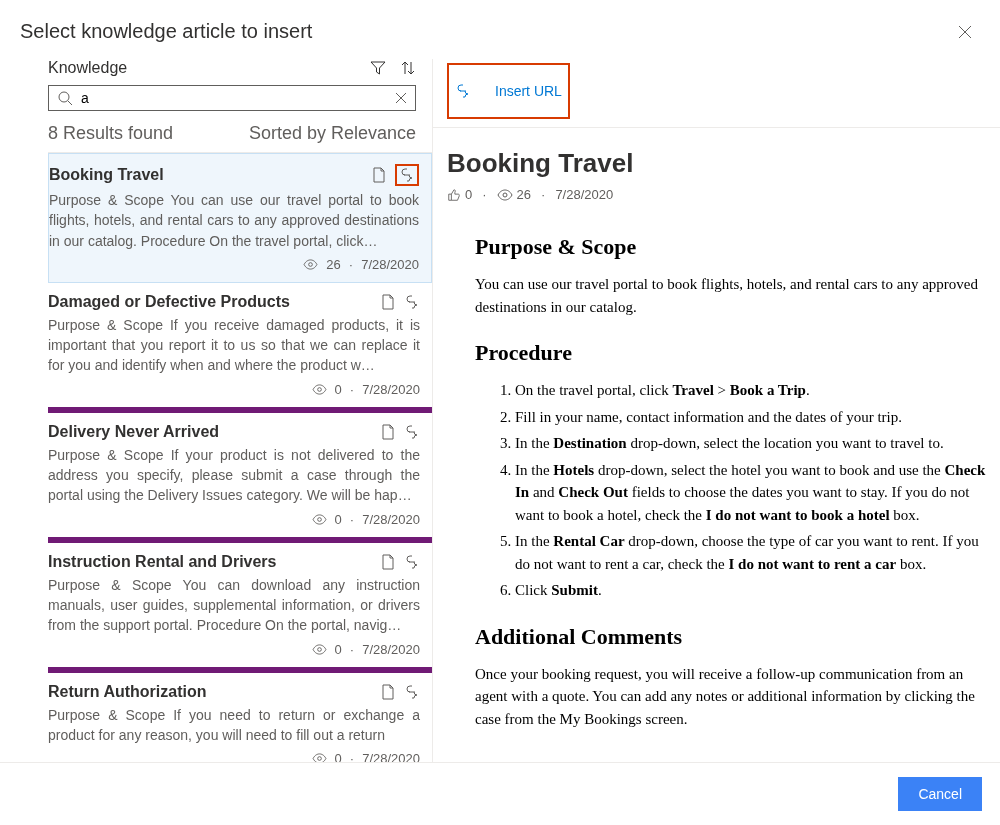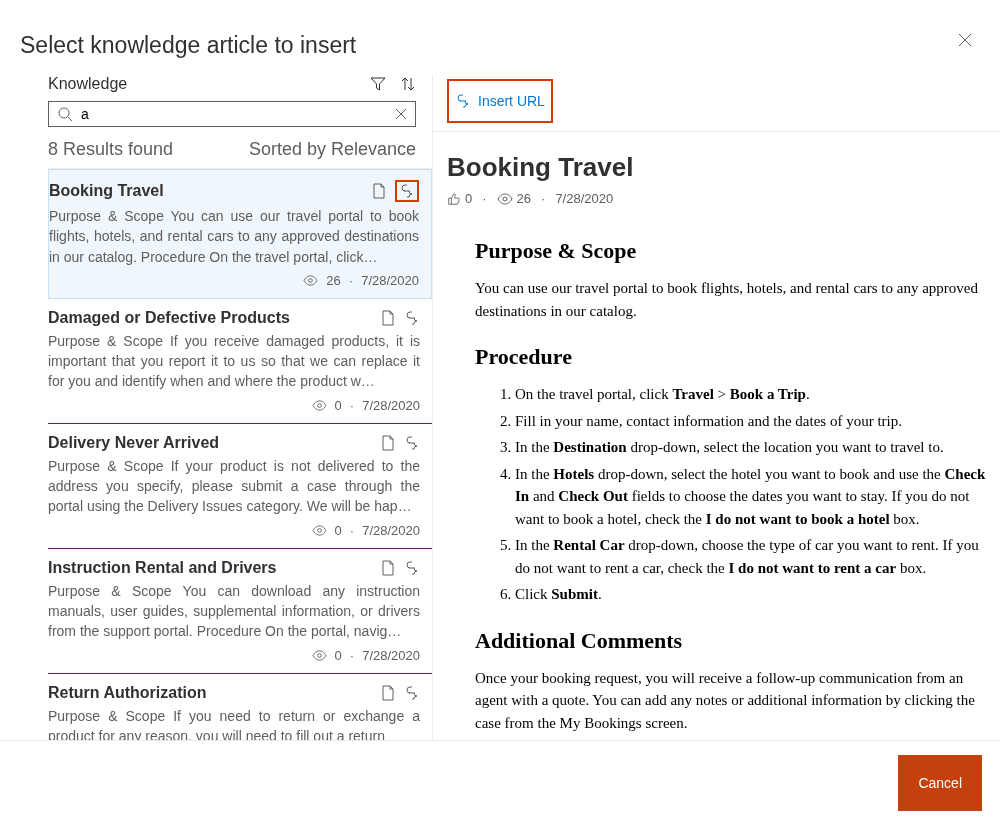--- a/index.html
+++ b/index.html
@@ -10,21 +10,21 @@
     background: #fff;
     width: 1000px;
     height: 825px;
     overflow: hidden;
   }
   .dialog { width: 100%; height: 100%; display: flex; flex-direction: column; }
   .dialog-header {
     display: flex; justify-content: space-between; align-items: center;
     padding: 20px 20px 16px 20px;
   }
-  .dialog-title { font-size: 23px; font-weight: 400; color: #323130; margin-top: 12px; }
+  .dialog-title { font-size: 20px; font-weight: 400; color: #323130; }
   .close-x { font-size: 16px; cursor: pointer; color: #605e5c; padding: 4px 8px; }
   .body { flex: 1; display: flex; overflow: hidden; }
   .left {
     width: 432px; padding: 0 0 0 48px; display: flex; flex-direction: column;
     overflow: hidden;
   }
   .left-header { padding: 0 16px 0 0; }
   .kb-row {
     display: flex; justify-content: space-between; align-items: center;
     padding-bottom: 8px;
@@ -44,21 +44,21 @@
   .results-row {
     display: flex; justify-content: space-between; padding: 12px 0 8px;
     font-size: 18px; color: #605e5c;
   }
   .list-scroll {
     flex: 1; overflow-y: scroll; border-top: 1px solid #edebe9;
   }
   .list-scroll::-webkit-scrollbar { width: 15px; }
   .list-scroll::-webkit-scrollbar-track { background: #f3f2f1; }
   .list-scroll::-webkit-scrollbar-thumb { background: #c8c6c4; }
-  .card { padding: 10px 12px 10px 0; border-bottom: 1px solid #701a75; }
+  .card { padding: 10px 12px 10px 0; border-bottom: 6px solid #701a75; }
   .card.selected { background: #eff6fc; border: 1px solid #c7e0f4; }
   .card-head { display: flex; justify-content: space-between; align-items: center; margin-bottom: 4px;}
   .card-title { font-size: 16px; font-weight: 600; color:#323130;}
   .card.selected .card-title { color: #323130; }
   .card-actions { display: flex; gap: 8px; align-items:center; }
   .card-actions .ic { color: #605e5c; cursor:pointer; display:flex; }
   .hl-box {
     border: 2.5px solid #d83b01; padding: 1px 2px; display:flex; align-items:center;
   }
   .snippet { font-size: 14px; color: #605e5c; line-height: 1.45; text-align: justify; }
@@ -67,41 +67,41 @@
   .divider-v { width: 1px; background: #edebe9; }
   .right { flex: 1; display: flex; flex-direction: column; overflow: hidden; }
   .right-tabs {
     display: flex; gap: 18px; padding: 4px 0 8px 14px;
     border-bottom: 1px solid #edebe9;
   }
   .tab { display: flex; align-items: center; gap: 6px; cursor: pointer; font-size:14px; padding: 2px 4px;}
   .tab .tic { display:flex; align-items:center; }
   .tab .lbl { color: #323130; }
   .tab2-hl {
-    border: 2.5px solid #d83b01; padding: 12px 6px;
-    display: flex; align-items: flex-end; gap: 7px;
+    border: 2.5px solid #d83b01; padding: 18px 6px;
+    display: flex; align-items: flex-end; gap: 24px;
   }
   .tab2-hl .tic { color: #0078d4; }
   .tab2-hl .lbl { color: #0078d4; }
   .article {
     flex: 1; overflow-y: auto; padding: 20px 14px 0 14px;
   }
   .art-title { font-size: 26px; font-weight: 700; margin-bottom: 8px; font-family: "Segoe UI", sans-serif;}
   .art-meta { display: flex; align-items: center; gap: 10px; color: #605e5c; font-size: 13px; margin-bottom: 28px;}
   .art-body { font-family: Georgia, 'Times New Roman', serif; font-size: 15px; line-height: 1.5; color: #000; margin-left: 28px;}
   .art-body h2 { font-size: 22px; font-weight: 700; margin: 18px 0 10px; }
   .art-body p { margin: 0 0 8px; font-family: Liberation Serif, serif; }
   .art-body ol { padding-left: 40px; margin: 6px 0 8px; }
   .art-body ol li { margin-bottom: 4px; }
   .footer {
     border-top: 1px solid #edebe9; display: flex; justify-content: flex-end;
     padding: 14px 18px;
   }
   .btn-primary {
-    background: #c2410c; color: #fff; border: none; padding: 20px 20px;
+    background: #3b82f6; color: #fff; border: none; padding: 9px 20px;
     font-size: 14px; cursor: pointer; font-family: inherit;
   }
   svg { display:block; }
 </style>
 </head>
 <body>
 
 <div class="dialog">
   <div class="dialog-header">
     <div class="dialog-title">Select knowledge article to insert</div>

